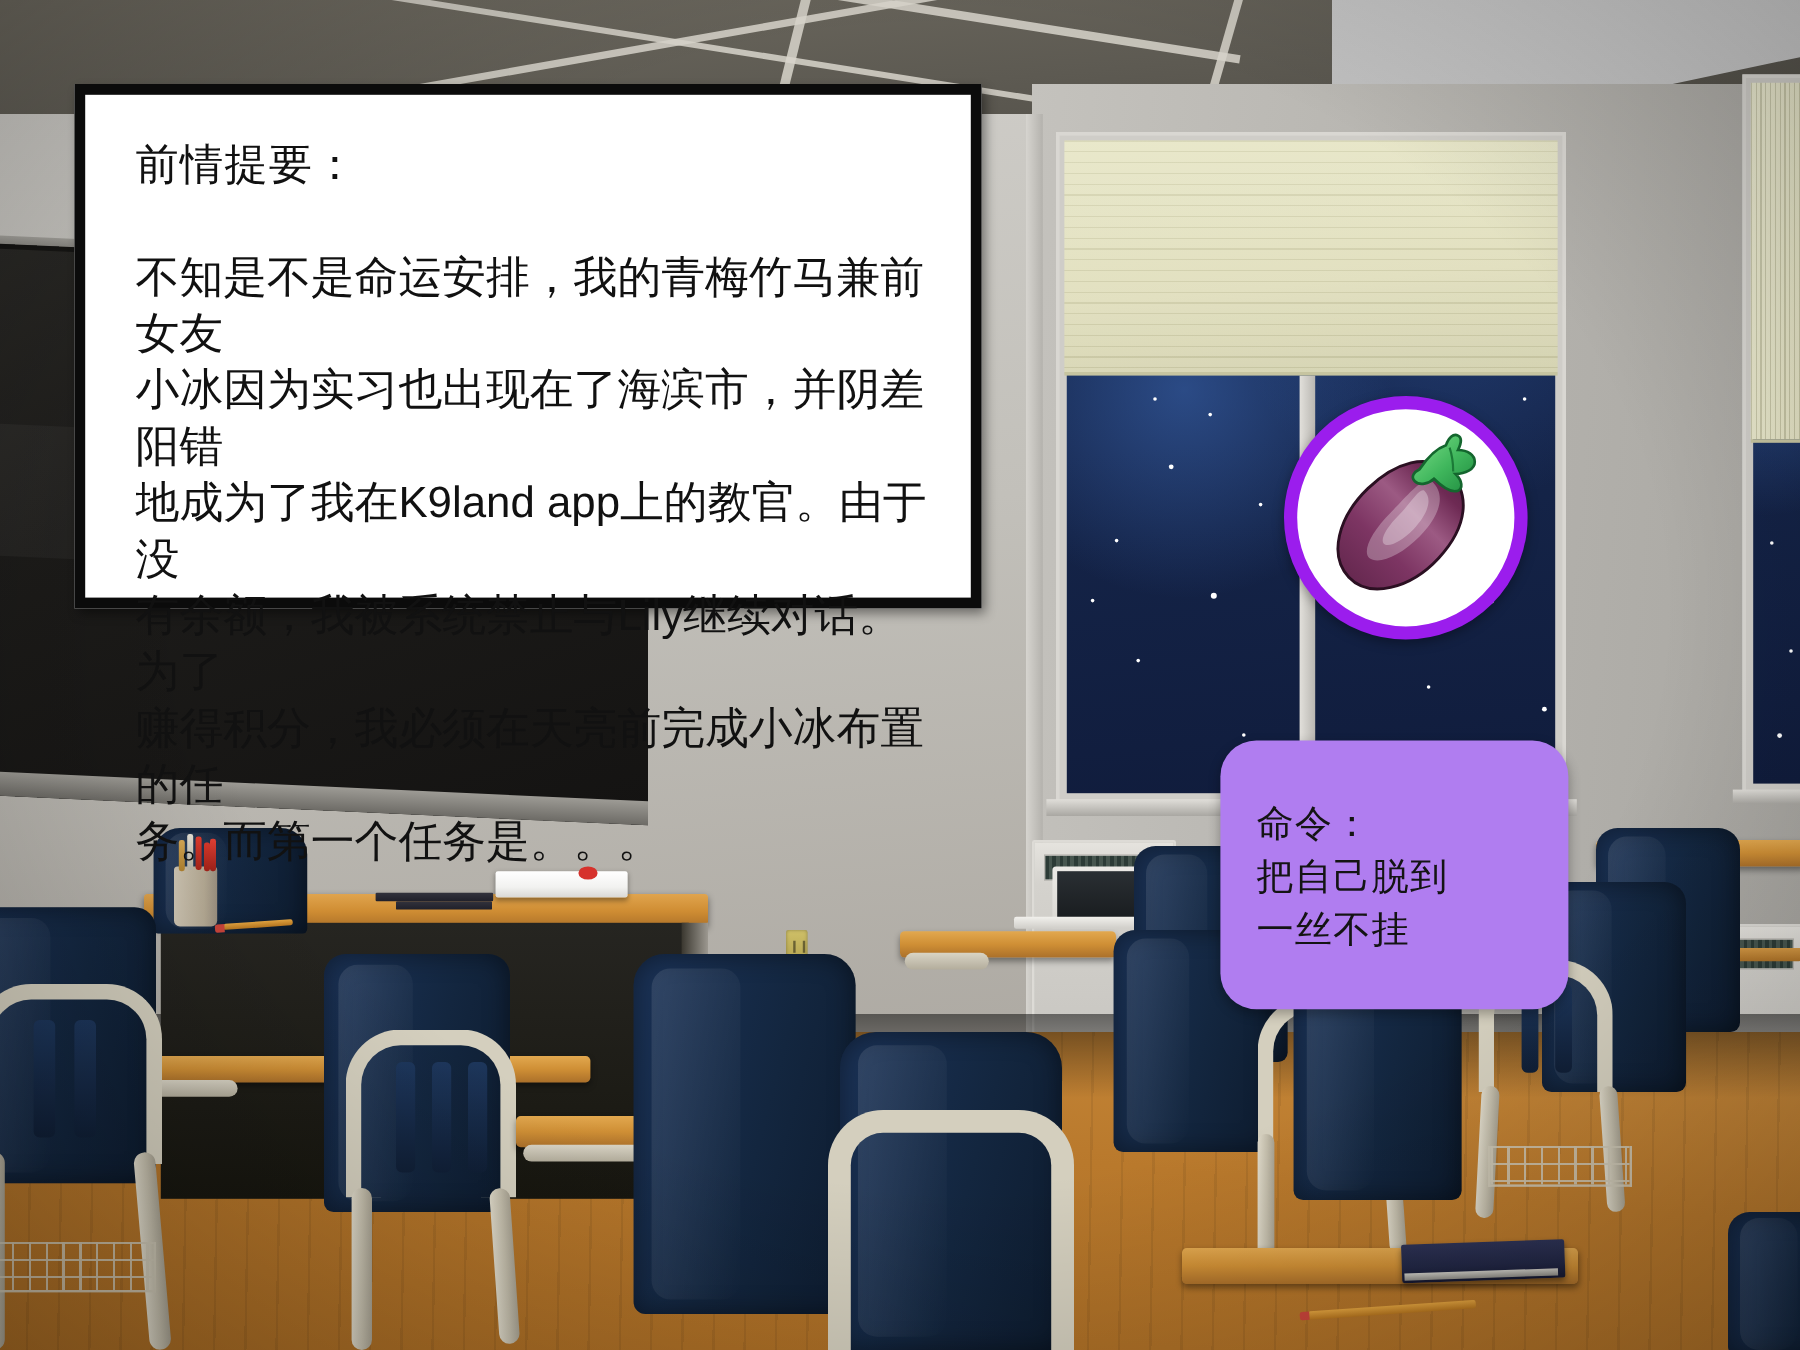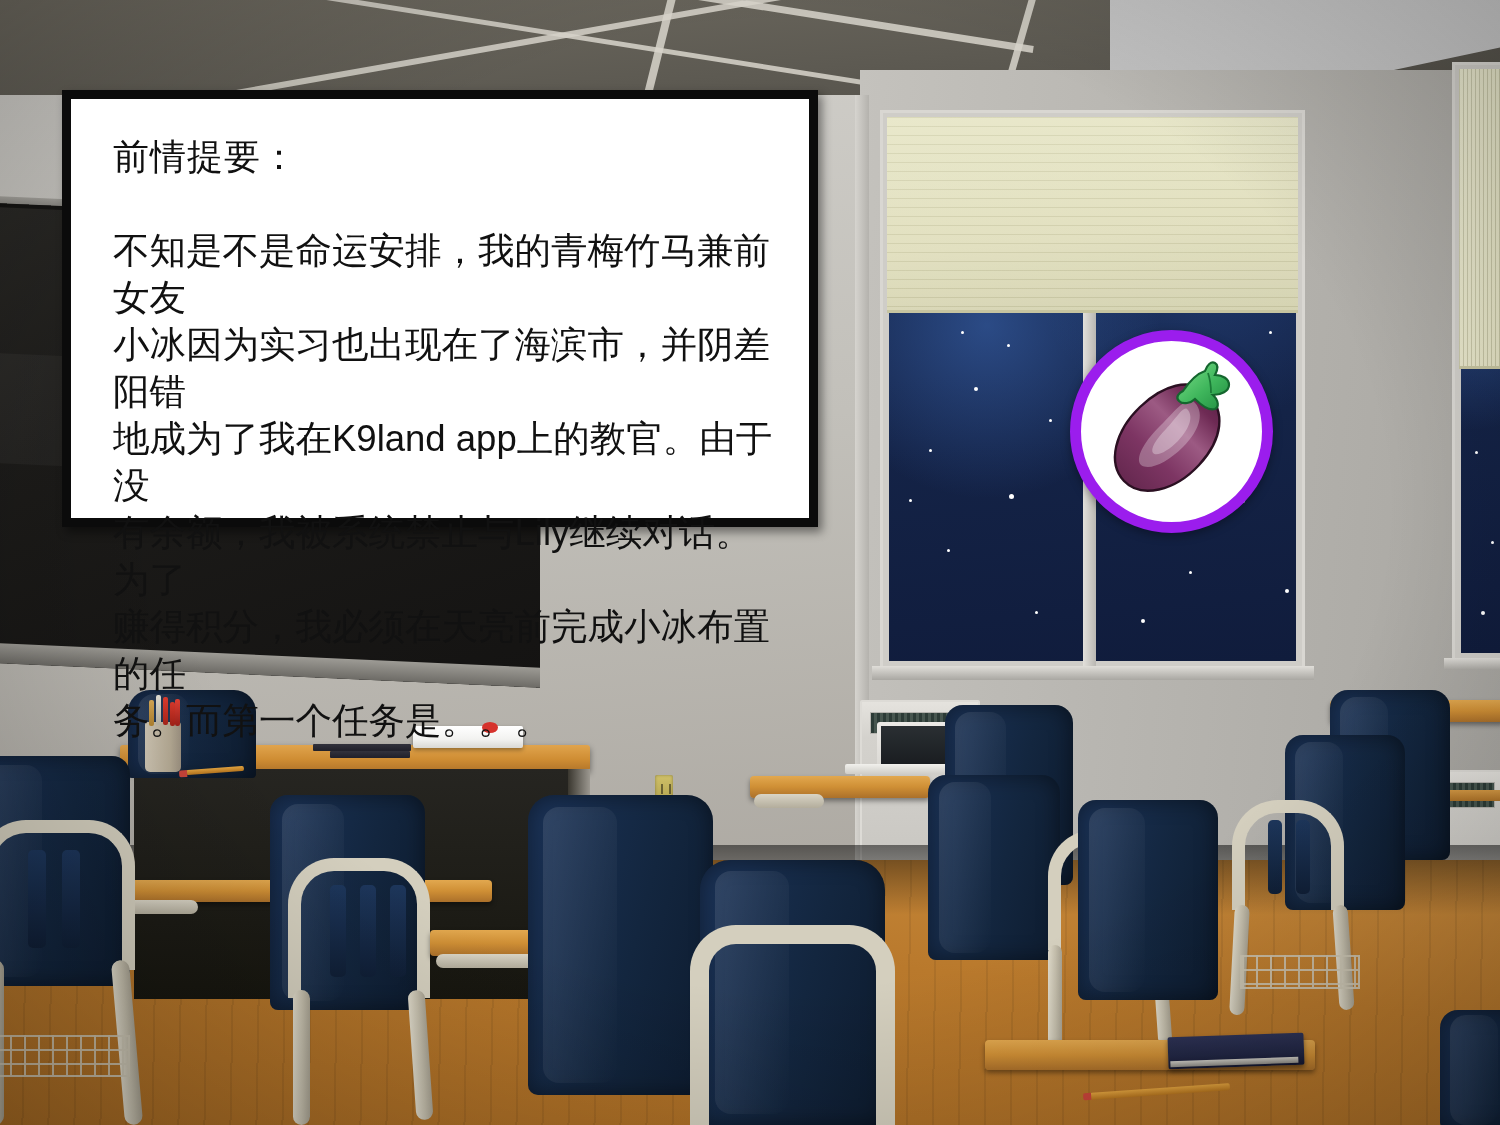--- a/index.html
+++ b/index.html
@@ -252,21 +252,20 @@
   .pencil-flat::before{
     content:""; position:absolute; left:-7px; top:0; width:8px; height:7px;
     background:#c9443a; border-radius:2px 0 0 2px;
   }
 
   
   .narration {
     position:absolute; left:62px; top:70px; width:756px; height:437px;
     background:#fff; border:9px solid #0b0b0b;
     box-shadow:4px 5px 9px rgba(0,0,0,.45);
-    margin-top:20px;
   }
   .narr-inner { padding:38px 34px 0 42px; }
   .narr-title {
     font-size:36px; color:#111; letter-spacing:1px; line-height:1.1;
     font-family:"Liberation Sans","DejaVu Sans",sans-serif;
   }
   .narr-body {
     margin-top:50px; font-size:36.5px; color:#111; line-height:47px;
     letter-spacing:0px; white-space:pre-line; font-weight:400;
   }
@@ -539,14 +538,19 @@
         <path d="M92 56 C99 63 95 75 83 88 C73 98 62 104 58 100 C55 96 61 86 71 76 C80 67 88 53 92 56 Z" fill="rgba(255,255,255,.30)"></path>
 
         <path d="M88 38 C96 26 104 20 110 18 C112 12 116 8 120 10 C124 12 122 18 120 22
                  C128 22 134 26 134 32 C134 38 126 42 118 42 C124 48 124 54 120 56
                  C114 58 106 52 100 46 C96 50 88 52 84 48 C80 44 84 40 88 38 Z" fill="url(#lf)" stroke="#14662e" stroke-width="2.2"></path>
         <path d="M113 20 C115 26 116 32 116 40" stroke="#1b7a37" stroke-width="1.8" fill="none"></path>
       </svg>
     </span>
   </div>
 
+  <div class="command-bubble">
+    <div class="cmd-text">命令：
+把自己脱到
+一丝不挂</div>
+  </div>
 
 </div>
 
 </body></html>

